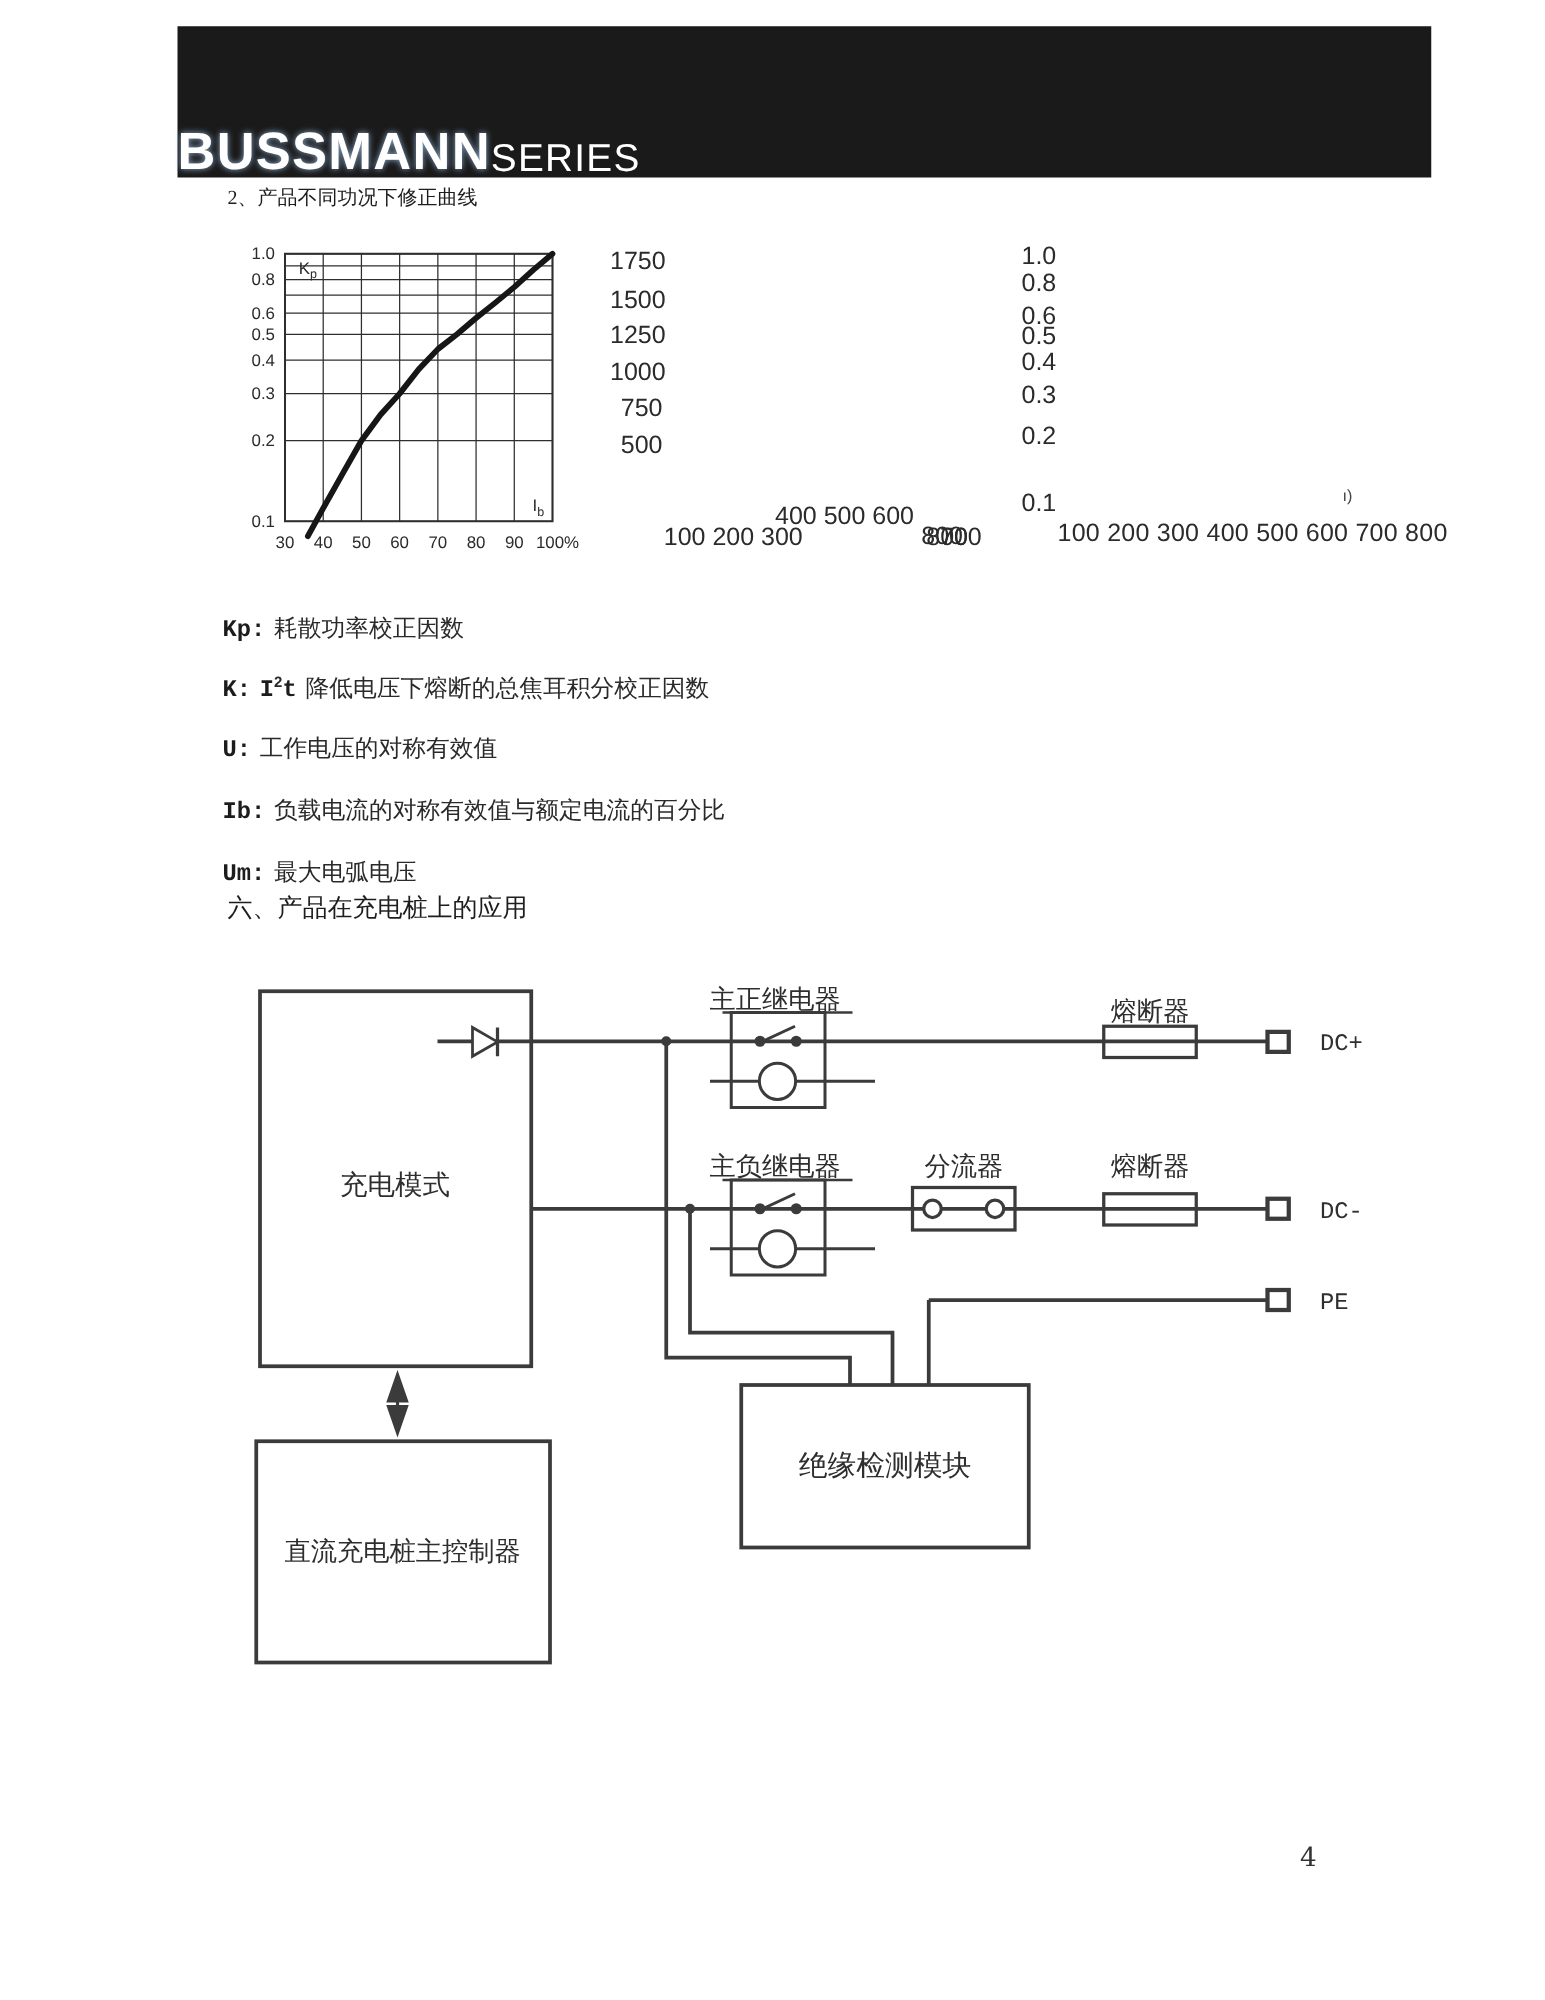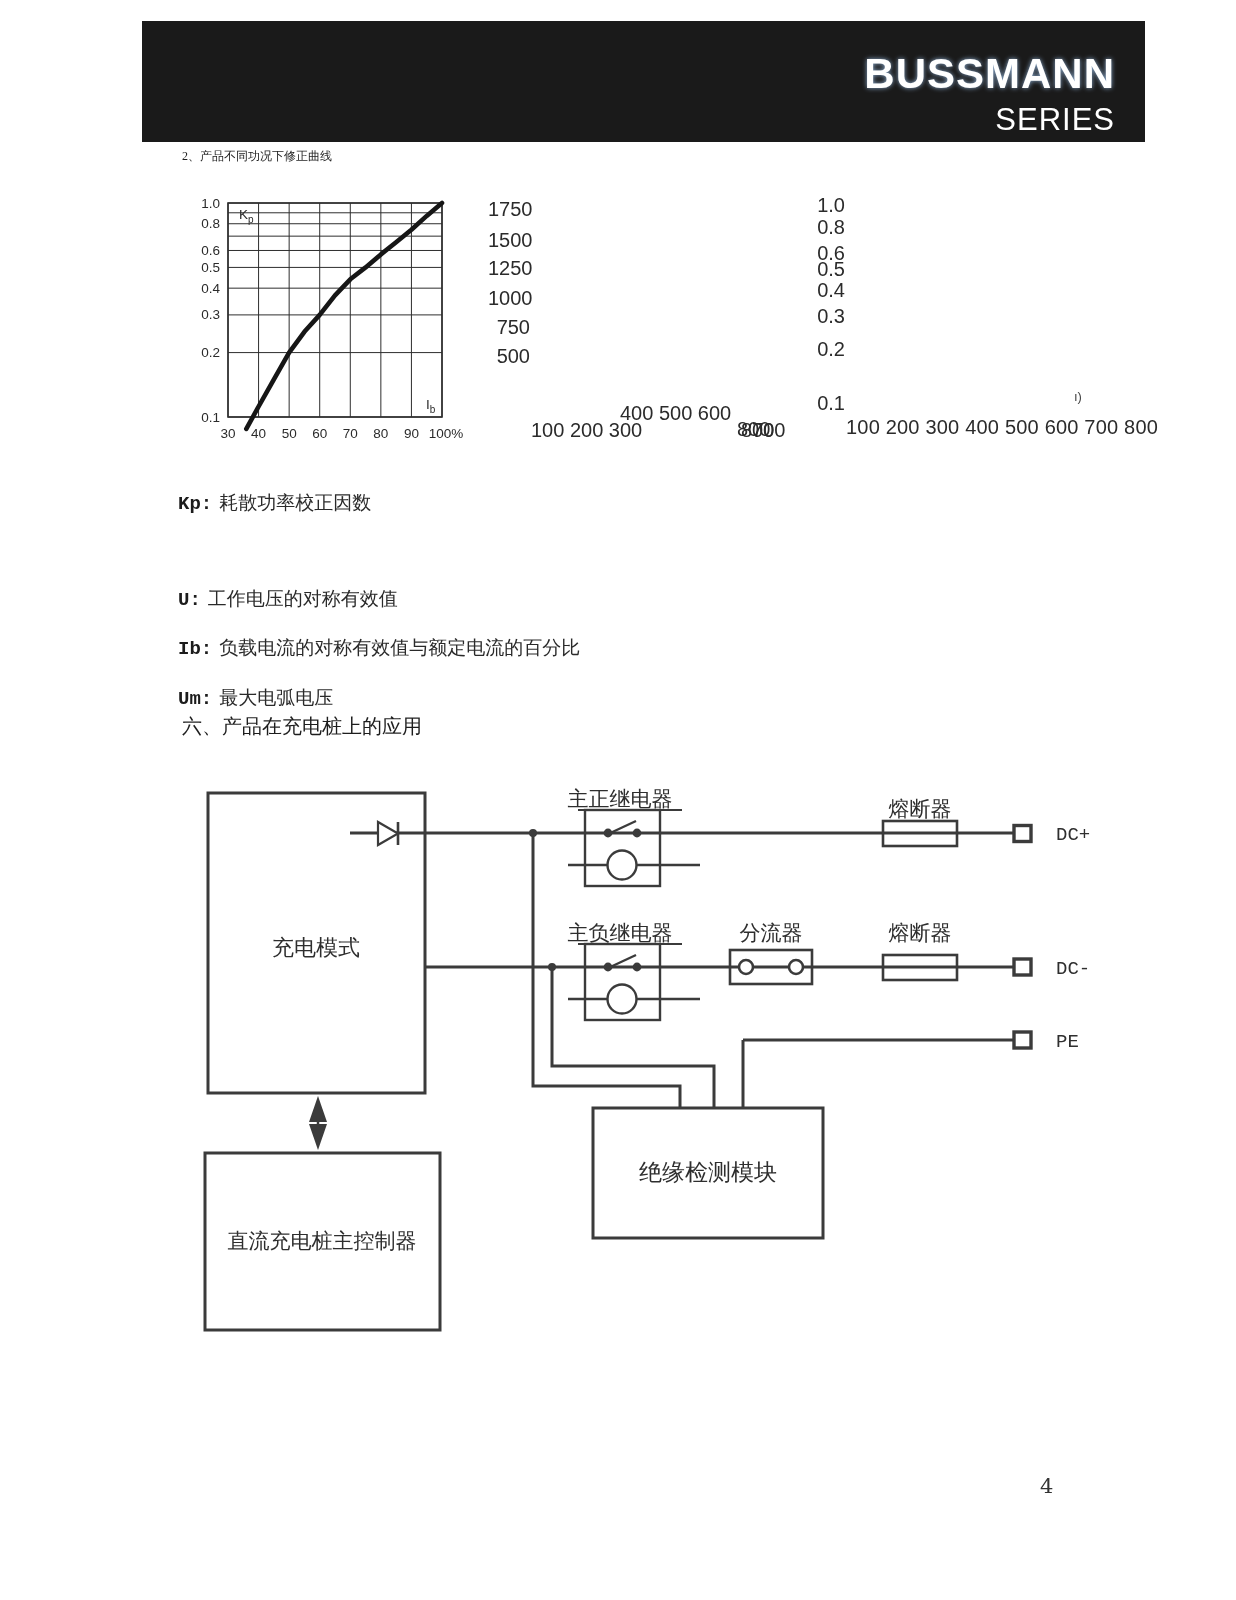--- a/index.html
+++ b/index.html
@@ -2,29 +2,29 @@
 <html><head>
 <meta charset="utf-8">
 <style>
   html,body{margin:0;padding:0;background:#ffffff;}
   .page{position:relative;width:1236px;height:1600px;background:#ffffff;overflow:hidden;
         font-family:"Liberation Sans",sans-serif;color:#222;}
   .abs{position:absolute;}
 
   
   .hdr{left:142px;top:21px;width:1003px;height:121px;background:#1a1a1a;
-       display:flex;flex-direction:column;align-items:flex-end;
+       display:flex;align-items:flex-end;
        padding:32px 30px 0 0;box-sizing:border-box;}
   .brand{font-size:42px;font-weight:700;color:#ffffff;line-height:1;letter-spacing:1px;
          text-shadow:0 0 5px rgba(145,178,215,0.95);}
   .series{font-size:31px;font-weight:400;color:#ffffff;line-height:1;margin-top:9px;letter-spacing:1px;}
 
   
   .sec{font-family:"Liberation Serif",serif;color:#1d1d1d;white-space:nowrap;}
-  .sec2{left:182px;top:148px;font-size:12px;}
+  .sec2{left:182px;top:148px;font-size:16px;}
   .sec6{left:182px;top:713px;font-size:20px;}
 
   
   .tick{font-size:20px;color:#2b2b2b;white-space:nowrap;}
   .yR{width:42px;text-align:right;}
   .c2y{left:488px;}
   .c3y{left:803px;}
   .artifact{font-size:13px;color:#444;}
 
   
@@ -120,20 +120,23 @@
     <span class="abs tick yR c3y" style="top:305px">0.3</span>
     <span class="abs tick yR c3y" style="top:338px">0.2</span>
     <span class="abs tick yR c3y" style="top:392px">0.1</span>
     <span class="abs tick" style="left:846px;top:416px;letter-spacing:0.2px">100 200 300 400 500 600 700 800</span>
     <span class="abs artifact" style="left:1074px;top:389px">ı)</span>
   </div>
 
   <p class="def" style="top:471px">
     <b>Kp:</b><span class="gap"></span><span>耗散功率校正因数</span>
   </p>
+  <p class="def" style="top:519px">
+    <b>K:</b><span class="gap"></span><b>I</b><sup>2</sup><b>t</b><span class="gap"></span><span>降低电压下熔断的总焦耳积分校正因数</span>
+  </p>
   <p class="def" style="top:567px">
     <b>U:</b><span class="gap"></span><span>工作电压的对称有效值</span>
   </p>
   <p class="def" style="top:616px">
     <b>Ib:</b><span class="gap"></span><span>负载电流的对称有效值与额定电流的百分比</span>
   </p>
   <p class="def" style="top:666px">
     <b>Um:</b><span class="gap"></span><span>最大电弧电压</span>
   </p>
 

